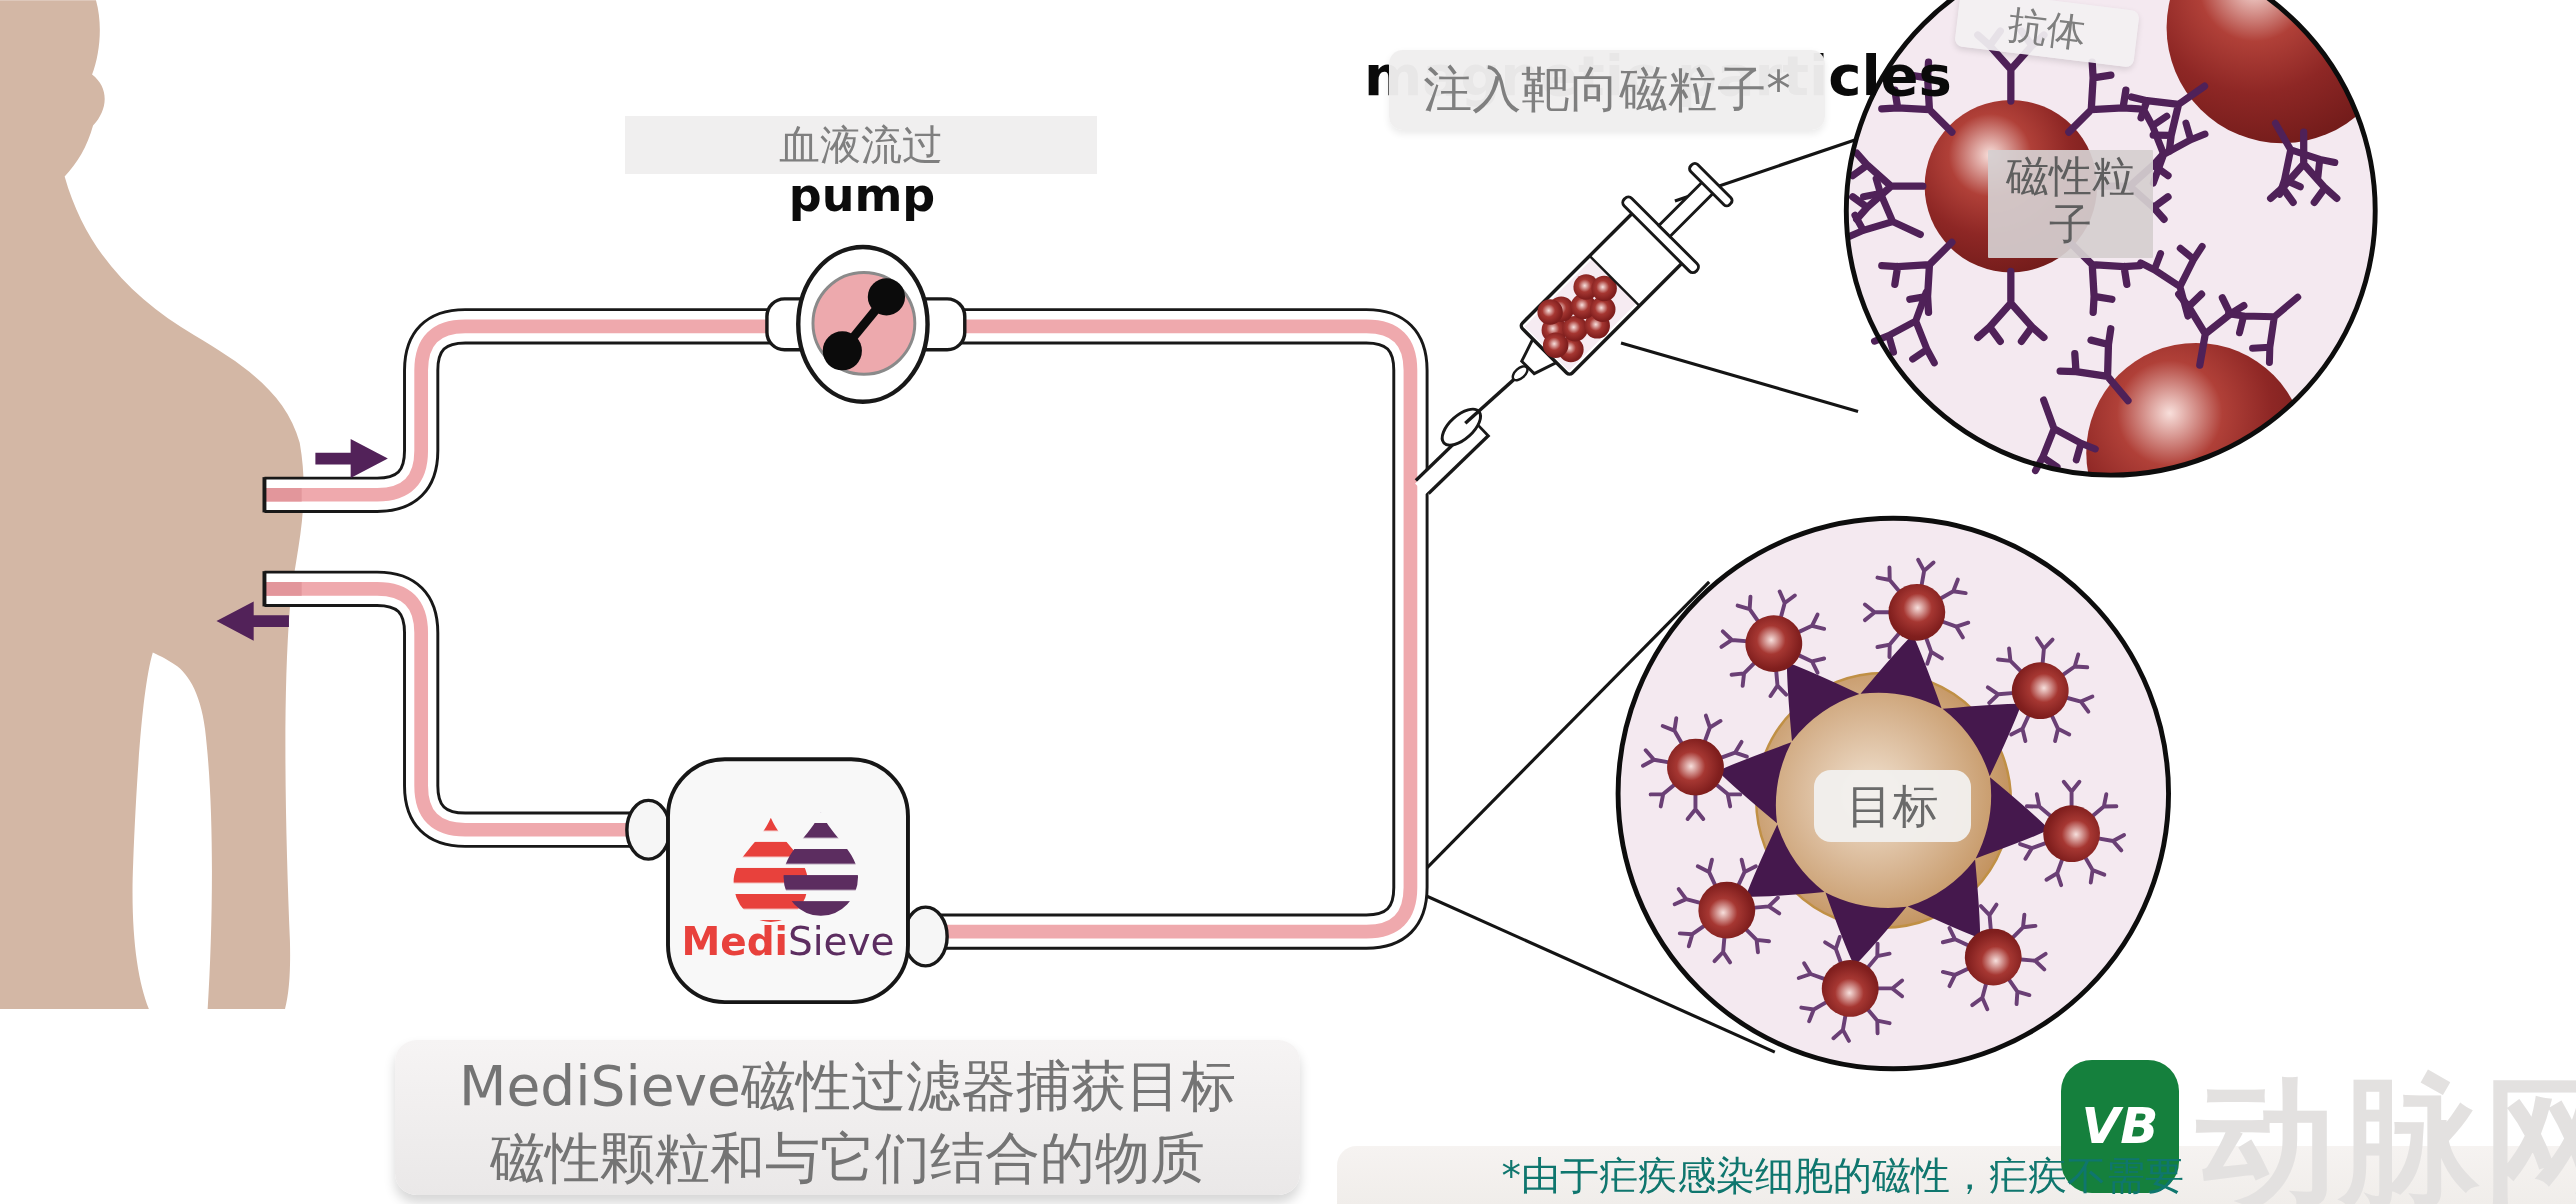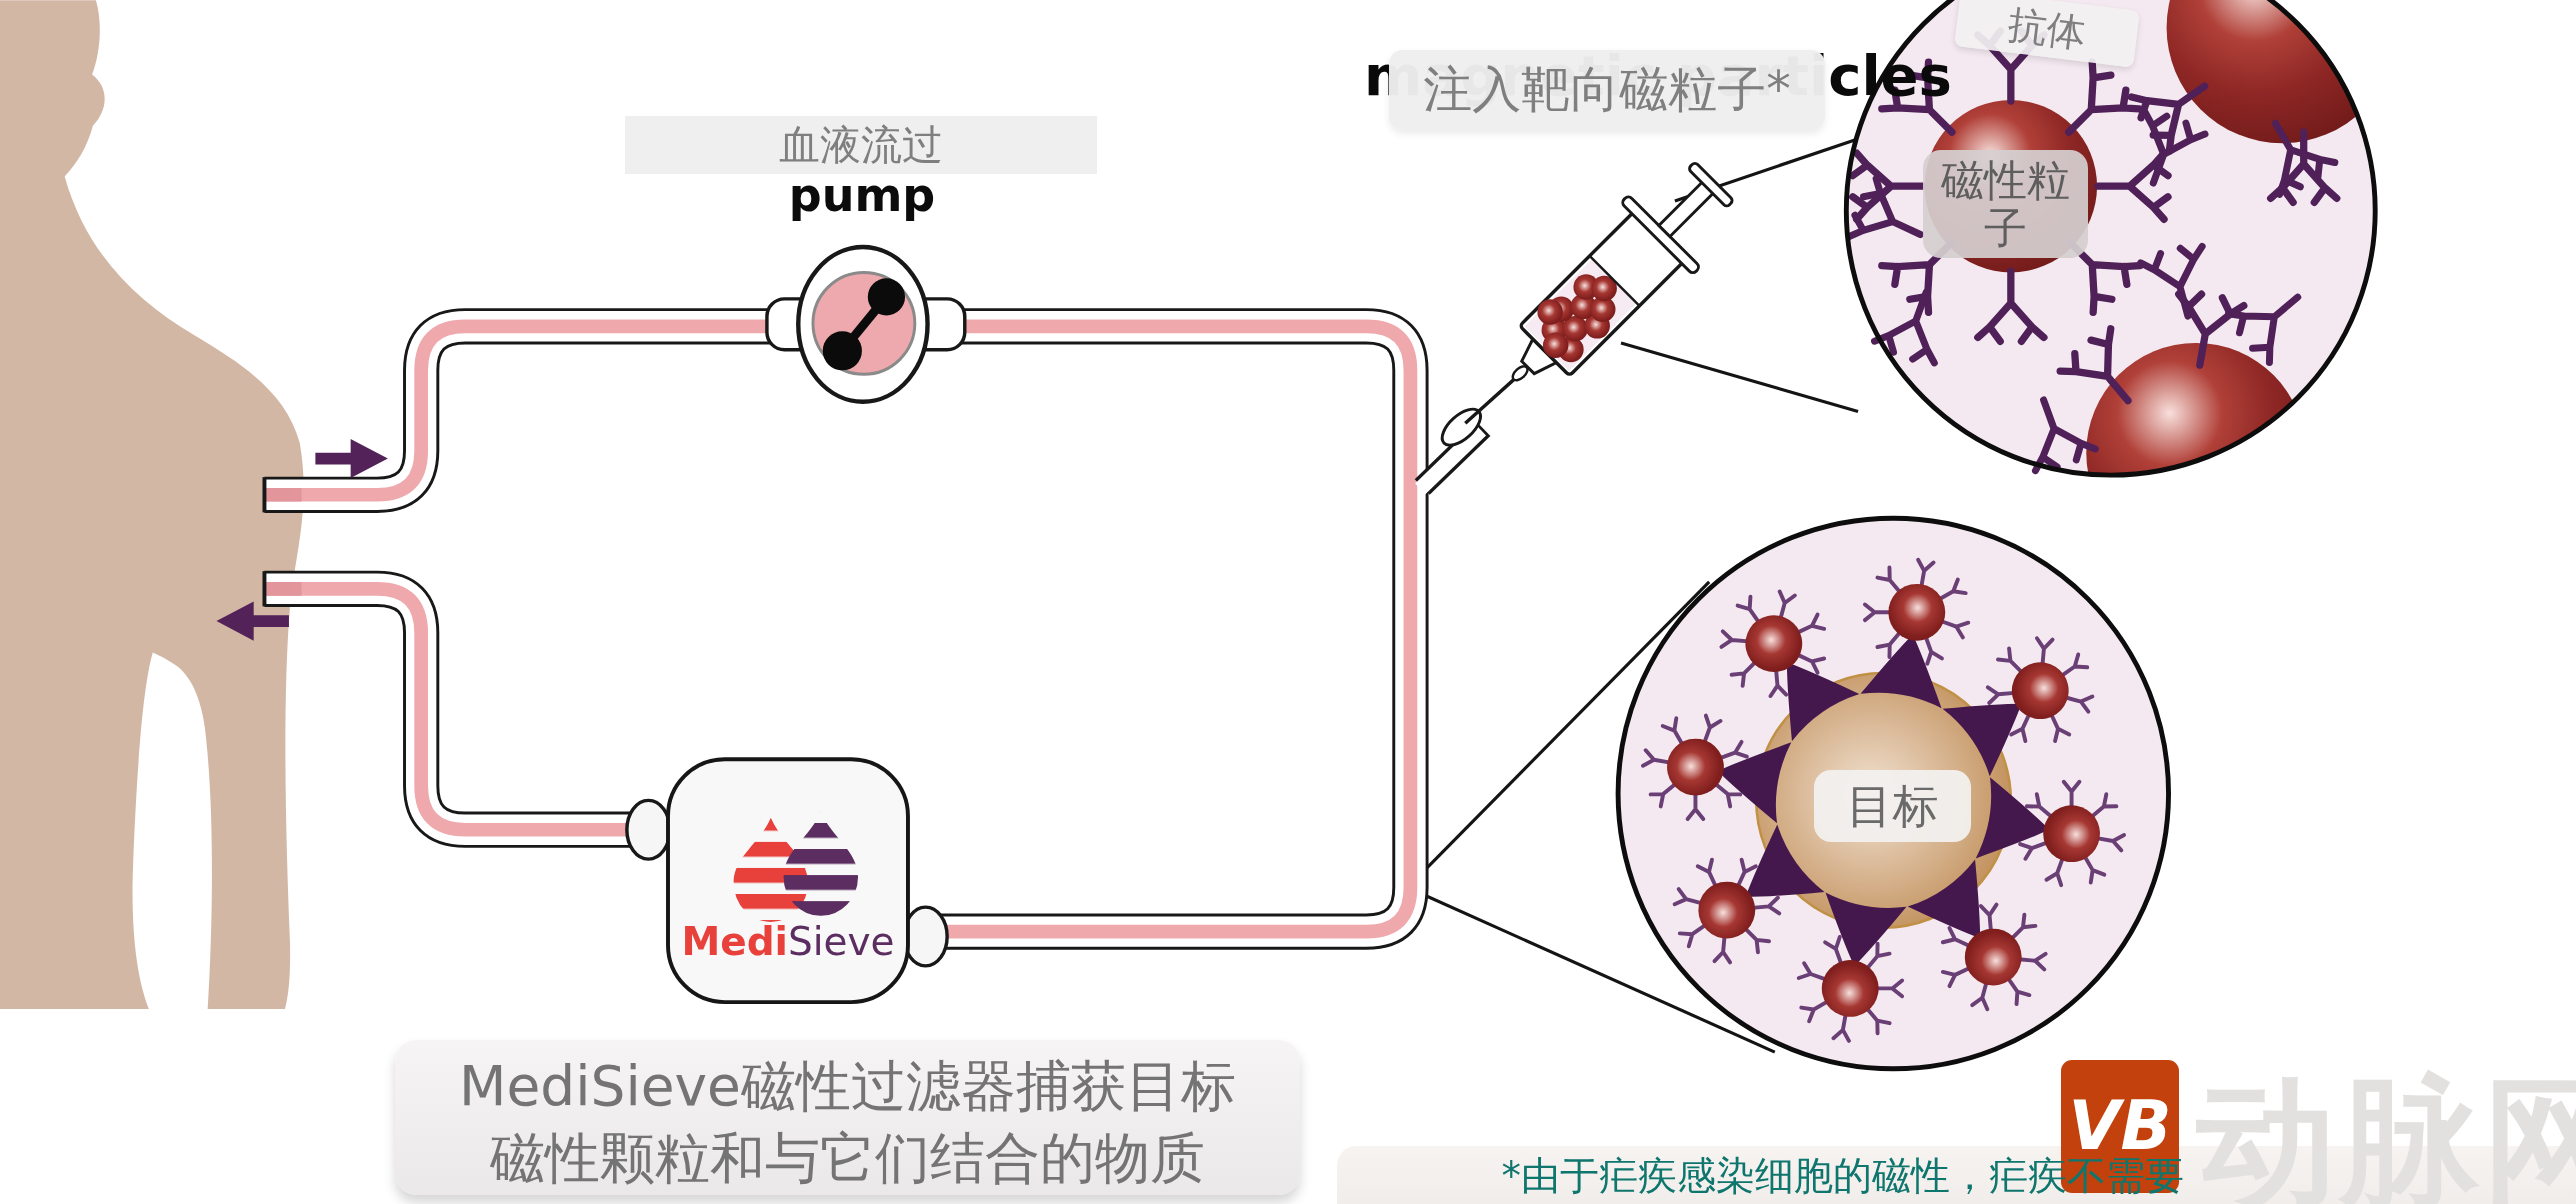--- a/index.html
+++ b/index.html
@@ -8,36 +8,36 @@
   #art{position:absolute;left:0;top:0;}
   .chip{position:absolute;background:rgba(239,238,238,.97);border-radius:13.7px;
         color:#7f7f7f;text-align:center;}
   .txt{position:absolute;text-align:center;}
   #chip-blood-flow{left:625px;top:116px;width:472px;height:58px;font-size:41px;line-height:58px;border-radius:0;}
   #txt-pump{left:674px;top:168px;width:376px;font-size:46px;font-weight:bold;color:#0c0c0c;}
   #txt-magnetic-en{left:1364px;top:43px;width:484px;font-size:56px;font-weight:bold;color:#0a0a0a;z-index:1;white-space:nowrap;}
   #chip-inject{left:1389px;top:9.8px;width:436px;height:80px;font-size:49px;line-height:80px;z-index:2;box-shadow:0 3.9px 7.8px rgba(0,0,0,.08);margin-top:40px;}
   #chip-antibody{left:1957px;top:0px;width:180px;height:57px;font-size:39px;line-height:57px;
                  transform:rotate(7deg);background:rgba(242,240,242,.93);z-index:2;border-radius:7.8px;box-shadow:0 2.9px 5.9px rgba(0,0,0,.12);}
-  #chip-mparticle{left:1923px;top:150px;width:165px;height:auto;padding:5.9px 0;font-size:43px;line-height:1.12;
-                  background:rgba(213,207,208,.93);color:#5e5e5e;border-radius:18px;word-break:break-all;z-index:2;}
+  #chip-mparticle{left:1988px;top:150px;width:165px;height:auto;padding:5.9px 0;font-size:43px;line-height:1.12;
+                  background:rgba(213,207,208,.93);color:#5e5e5e;border-radius:1px;word-break:break-all;z-index:2;font-family:Liberation Mono, monospace;}
   #chip-target{left:1814px;top:770px;width:157px;height:72px;font-size:46px;line-height:72px;
                background:rgba(241,239,237,.96);color:#6a6a6a;border-radius:17px;z-index:2;}
   #box-side-note{left:2171px;top:492px;width:370px;height:447px;font-size:52px;color:#6f6f6f;line-height:1.225;
                  padding-top:23.5px;box-sizing:border-box;border-radius:25.5px;white-space:pre-line;
                  background:linear-gradient(160deg,#fcfbfb,#eae8ea);box-shadow:0 7.8px 13.7px rgba(0,0,0,.10);}
   #box-caption{left:395px;top:1040px;width:905px;height:155px;font-size:55px;color:#747474;line-height:1.32;
                padding-top:9.8px;box-sizing:border-box;border-radius:21.5px;white-space:pre-line;
                background:linear-gradient(#f6f4f4,#eae8e8);box-shadow:0 7.8px 11.8px rgba(0,0,0,.16);}
   #footnote-bar{position:absolute;left:1337px;top:1146px;width:1239px;height:59px;
                 background:linear-gradient(#f6f3f1,#f0edea);border-radius:19.6px 0 0 0;}
   #footnote-text{position:absolute;left:0;top:1146px;width:2184px;height:59px;font-size:39px;color:#0f766e;
                  line-height:59px;text-align:right;z-index:4;}
-  #wm-icon{position:absolute;left:2061px;top:1060px;width:118px;height:133px;border-radius:11px;background:#c2410c;
-           color:#ffffff;font-size:67px;font-weight:bold;font-style:italic;text-align:center;line-height:133px;z-index:3;}
+  #wm-icon{position:absolute;left:2061px;top:1060px;width:118px;height:133px;border-radius:31px;background:#15803d;
+           color:#ffffff;font-size:50px;font-weight:bold;font-style:italic;text-align:center;line-height:133px;z-index:3;}
   #wm-text{position:absolute;left:2197px;top:1050px;font-size:139px;font-weight:bold;color:#e3e1e0;
            letter-spacing:3.9px;z-index:5;white-space:nowrap;}
   .brand{position:absolute;left:668px;top:919px;width:240px;text-align:center;font-size:39px;font-weight:bold;z-index:2;}
   .brand .medi{color:#e8413c;} .brand .sieve{color:#5c2d60;font-weight:normal;margin-top:32px;}
 </style>
 </head>
 <body>
 
 <div id="stage">
 

